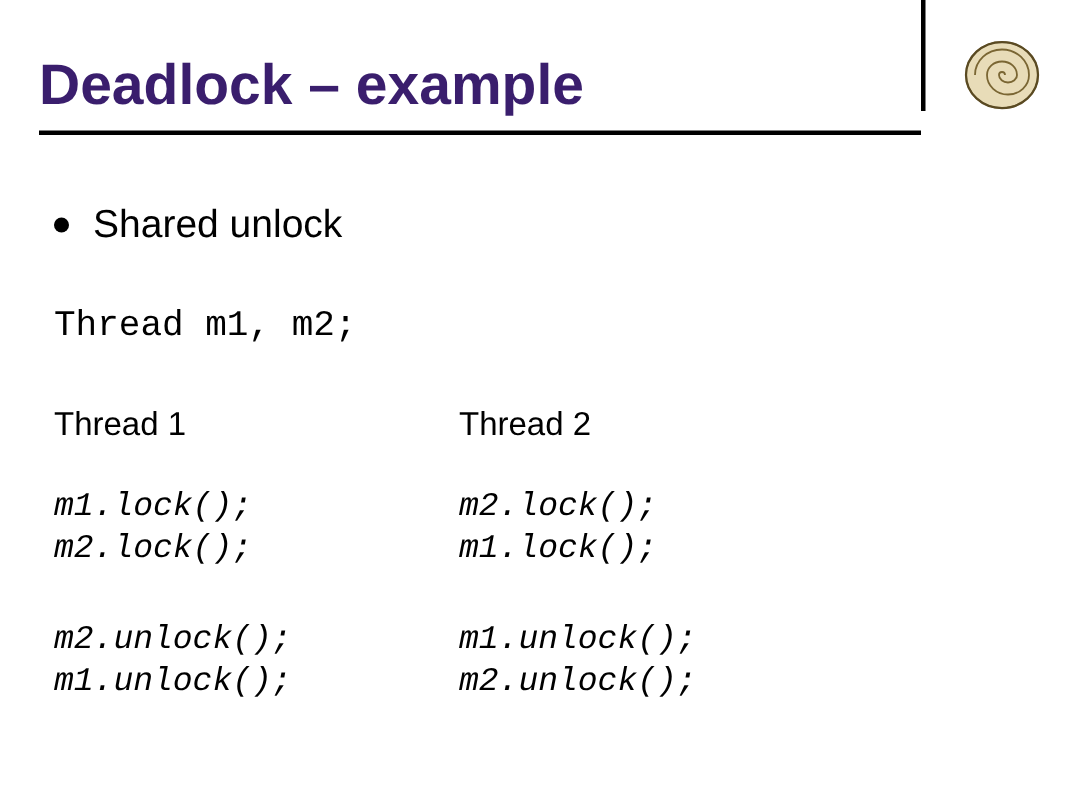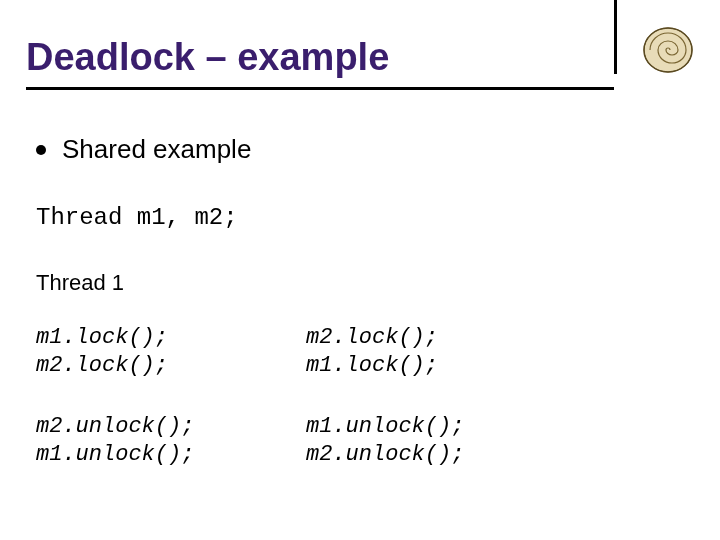--- a/index.html
+++ b/index.html
@@ -75,21 +75,20 @@
     top: 204px;
     font-family: "Courier New", Courier, monospace;
     font-size: 24px;
     white-space: pre;
   }
   .cols {
     position: absolute;
     left: 36px;
     top: 270px;
     display: flex;
-    align-items: flex-end;
   }
   .col {
     width: 270px;
   }
   .col-head {
     font-size: 22px;
     margin-bottom: 28px;
   }
   .code-block {
     font-family: "Courier New", Courier, monospace;
@@ -120,34 +119,35 @@
                a14 13 0 1 1 -28 0
                a10 9  0 1 1 20 0
                a6  5  0 1 1 -12 0
                a2  2  0 1 1 4 0" fill="none" stroke="#7a6633" stroke-width="1.2"></path>
       <ellipse cx="26" cy="28" rx="24" ry="22" fill="none" stroke="#5a4a22" stroke-width="1.5"></ellipse>
     </svg>
   </div>
 
   <div class="bullet-row">
     <span class="bullet-dot"></span>
-    <span class="bullet-text">Shared example</span>
+    <span class="bullet-text">Shared unlock</span>
   </div>
 
   <div class="decl">Thread m1, m2;</div>
 
   <div class="cols">
     <div class="col">
       <div class="col-head">Thread 1</div>
       <div class="code-block">m1.lock();
 m2.lock();</div>
       <div class="code-block">m2.unlock();
 m1.unlock();</div>
     </div>
     <div class="col">
+      <div class="col-head">Thread 2</div>
       <div class="code-block">m2.lock();
 m1.lock();</div>
       <div class="code-block">m1.unlock();
 m2.unlock();</div>
     </div>
   </div>
 
 </div>
 
 </body></html>

